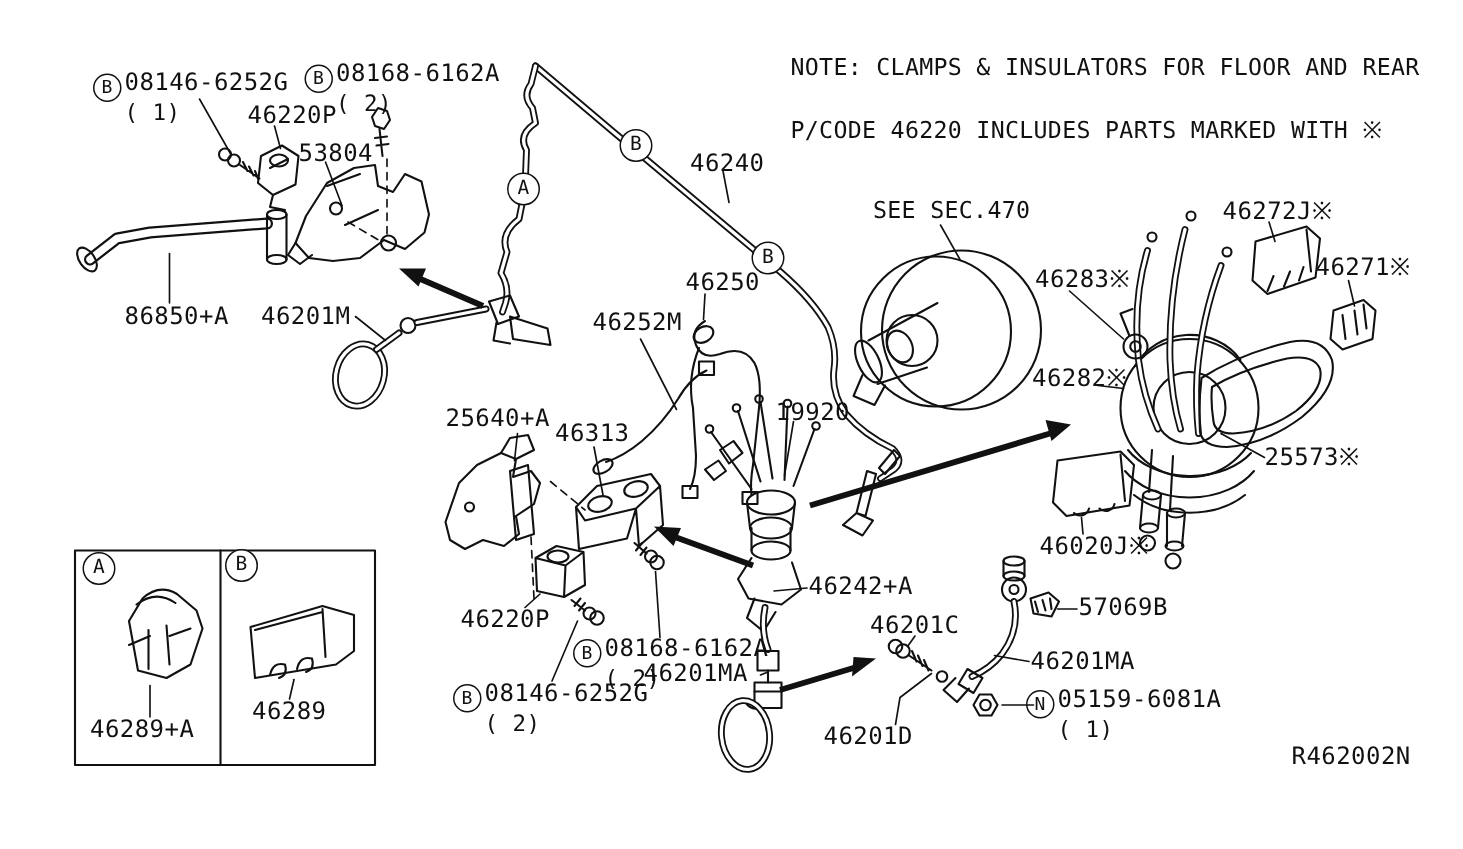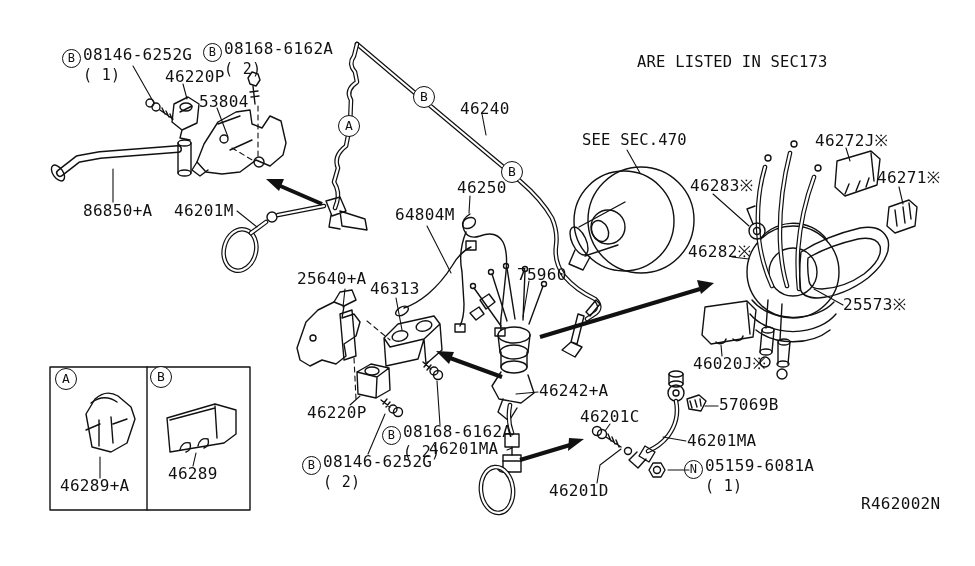--- a/index.html
+++ b/index.html
@@ -281,39 +281,40 @@
     <polygon class="arr" points="584,439 569,438 568,451"></polygon>
   </g>
 </svg>
 
   <div class="marker" style="left:338px;top:115px">A</div>
   <div class="marker" style="left:413px;top:86px">B</div>
   <div class="marker" style="left:501px;top:161px">B</div>
   <div class="marker" style="left:55px;top:368px">A</div>
   <div class="marker" style="left:150px;top:366px">B</div>
 
-  <div class="note" style="left:637px;top:53px">ARE LISTED IN SEC173</div>
+  <div class="note" style="left:527px;top:36px">NOTE: CLAMPS &amp; INSULATORS FOR FLOOR AND REAR</div>
+  <div class="note" style="left:527px;top:75px">P/CODE 46220 INCLUDES PARTS MARKED WITH ※</div>
   <div class="note" style="left:582px;top:131px">SEE SEC.470</div>
 
   <div class="lbl" style="left:62px;top:47px">
     <span class="circ">B</span><span>08146-6252G</span>
     <span class="qty">( 1)</span>
   </div>
   <div class="lbl" style="left:203px;top:41px">
     <span class="circ">B</span><span>08168-6162A</span>
     <span class="qty">( 2)</span>
   </div>
   <div class="lbl" style="left:165px;top:69px">46220P</div>
   <div class="lbl" style="left:199px;top:94px">53804</div>
   <div class="lbl" style="left:83px;top:203px">86850+A</div>
   <div class="lbl" style="left:174px;top:203px">46201M</div>
   <div class="lbl" style="left:460px;top:101px">46240</div>
   <div class="lbl" style="left:457px;top:180px">46250</div>
-  <div class="lbl" style="left:395px;top:207px">64804M</div>
-  <div class="lbl" style="left:517px;top:267px">75960</div>
+  <div class="lbl" style="left:395px;top:207px">46252M</div>
+  <div class="lbl" style="left:517px;top:267px">19920</div>
   <div class="lbl" style="left:815px;top:133px">46272J※</div>
   <div class="lbl" style="left:877px;top:170px">46271※</div>
   <div class="lbl" style="left:690px;top:178px">46283※</div>
   <div class="lbl" style="left:688px;top:244px">46282※</div>
   <div class="lbl" style="left:843px;top:297px">25573※</div>
   <div class="lbl" style="left:693px;top:356px">46020J※</div>
   <div class="lbl" style="left:297px;top:271px">25640+A</div>
   <div class="lbl" style="left:370px;top:281px">46313</div>
   <div class="lbl" style="left:307px;top:405px">46220P</div>
   <div class="lbl" style="left:382px;top:424px">

